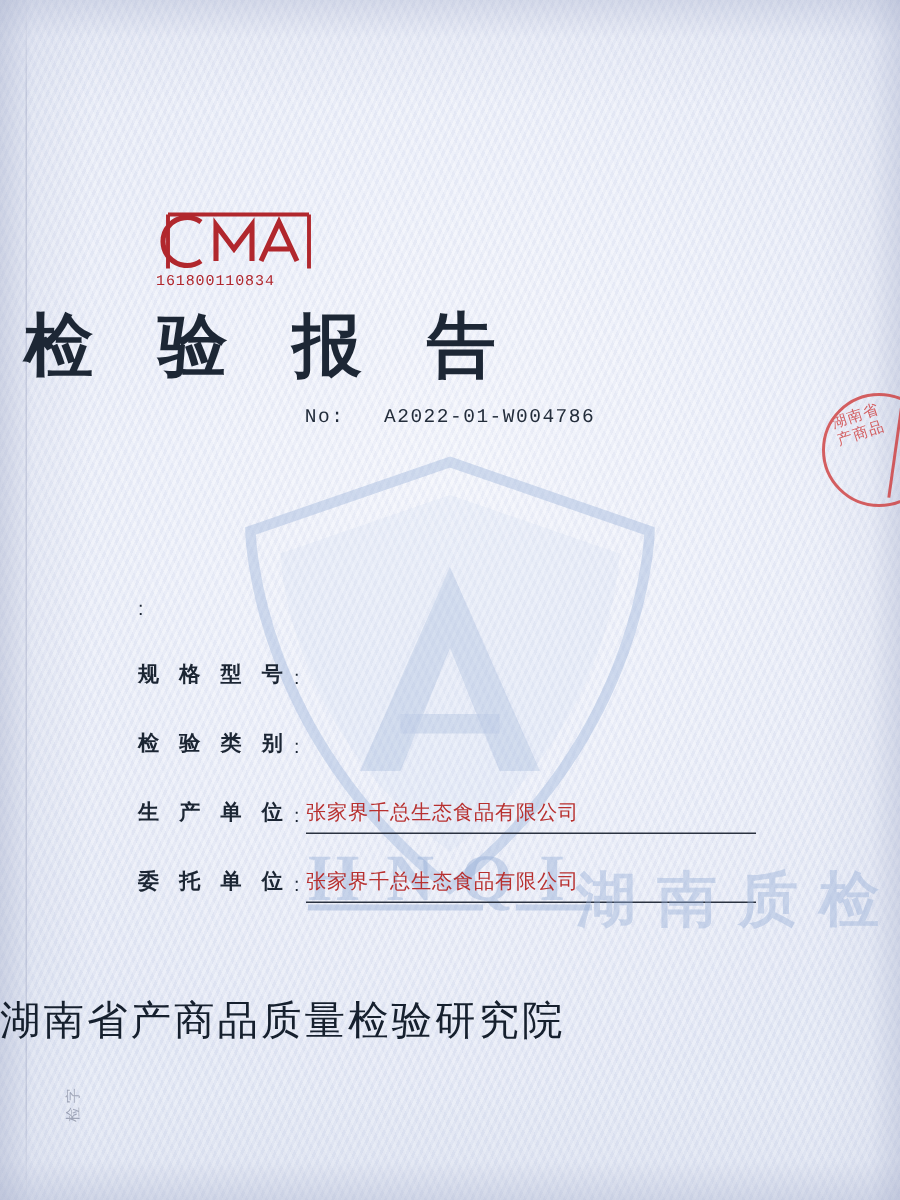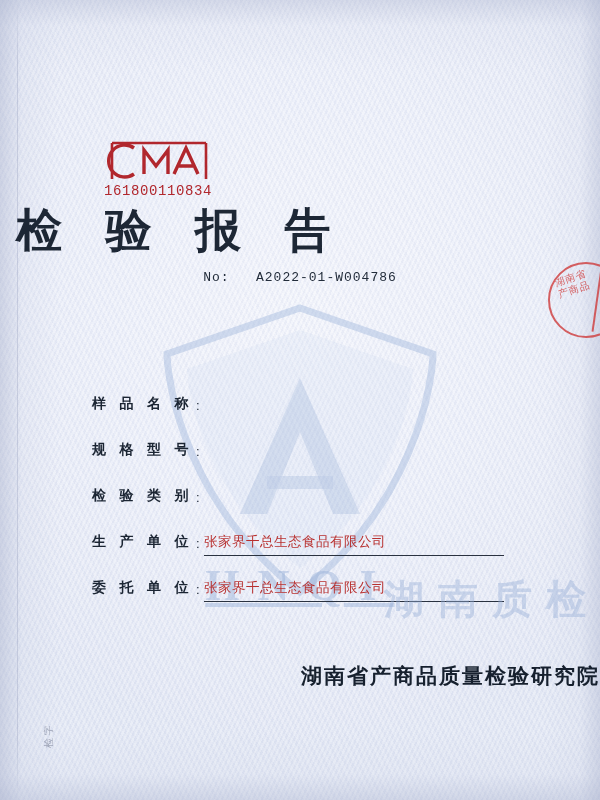--- a/index.html
+++ b/index.html
@@ -86,21 +86,21 @@
     position: absolute;
     left: 104px;
     top: 140px;
     width: 120px;
     pointer-events: none;
   }
   .cma-wrap svg { display:block; }
   .cma-code {
     margin-top: 1px;
     font-family: "Liberation Mono", monospace;
-    font-size: 14px;
+    font-size: 10px;
     letter-spacing: .6px;
     color: #b1272d;
     white-space: nowrap;
   }
 
   
   .doc-title {
     position: absolute;
     left: 0; right: 0;
     top: 200px;
@@ -164,24 +164,24 @@
     color: #b8302f;
     letter-spacing: .5px;
     white-space: nowrap;
   }
 
   
   .institute {
     position: absolute;
     left: 0; right: 0;
     top: 662px;
-    text-align: right;
-    font-family: "Liberation Serif", serif;
-    font-size: 21px;
-    font-weight: 700;
+    text-align: left;
+    font-family: "Liberation Serif", serif;
+    font-size: 27px;
+    font-weight: 400;
     letter-spacing: 2px;
     color: #16202e;
   }
 
   
   .stamp {
     position: absolute;
     right: -24px;
     top: 262px;
     width: 72px;
@@ -262,21 +262,20 @@
   <div class="doc-title">检 验 报 告</div>
   <div class="doc-number">
     <span>No:</span>
     &nbsp;
     <span>A2022-01-W004786</span>
   </div>
 
   <div class="fields">
 
     <div class="field-row">
-      <div class="field-label">样 品 名 称</div>
       <div class="field-colon">:</div>
     </div>
 
     <div class="field-row">
       <div class="field-label">规 格 型 号</div>
       <div class="field-colon">:</div>
     </div>
 
     <div class="field-row">
       <div class="field-label">检 验 类 别</div>

